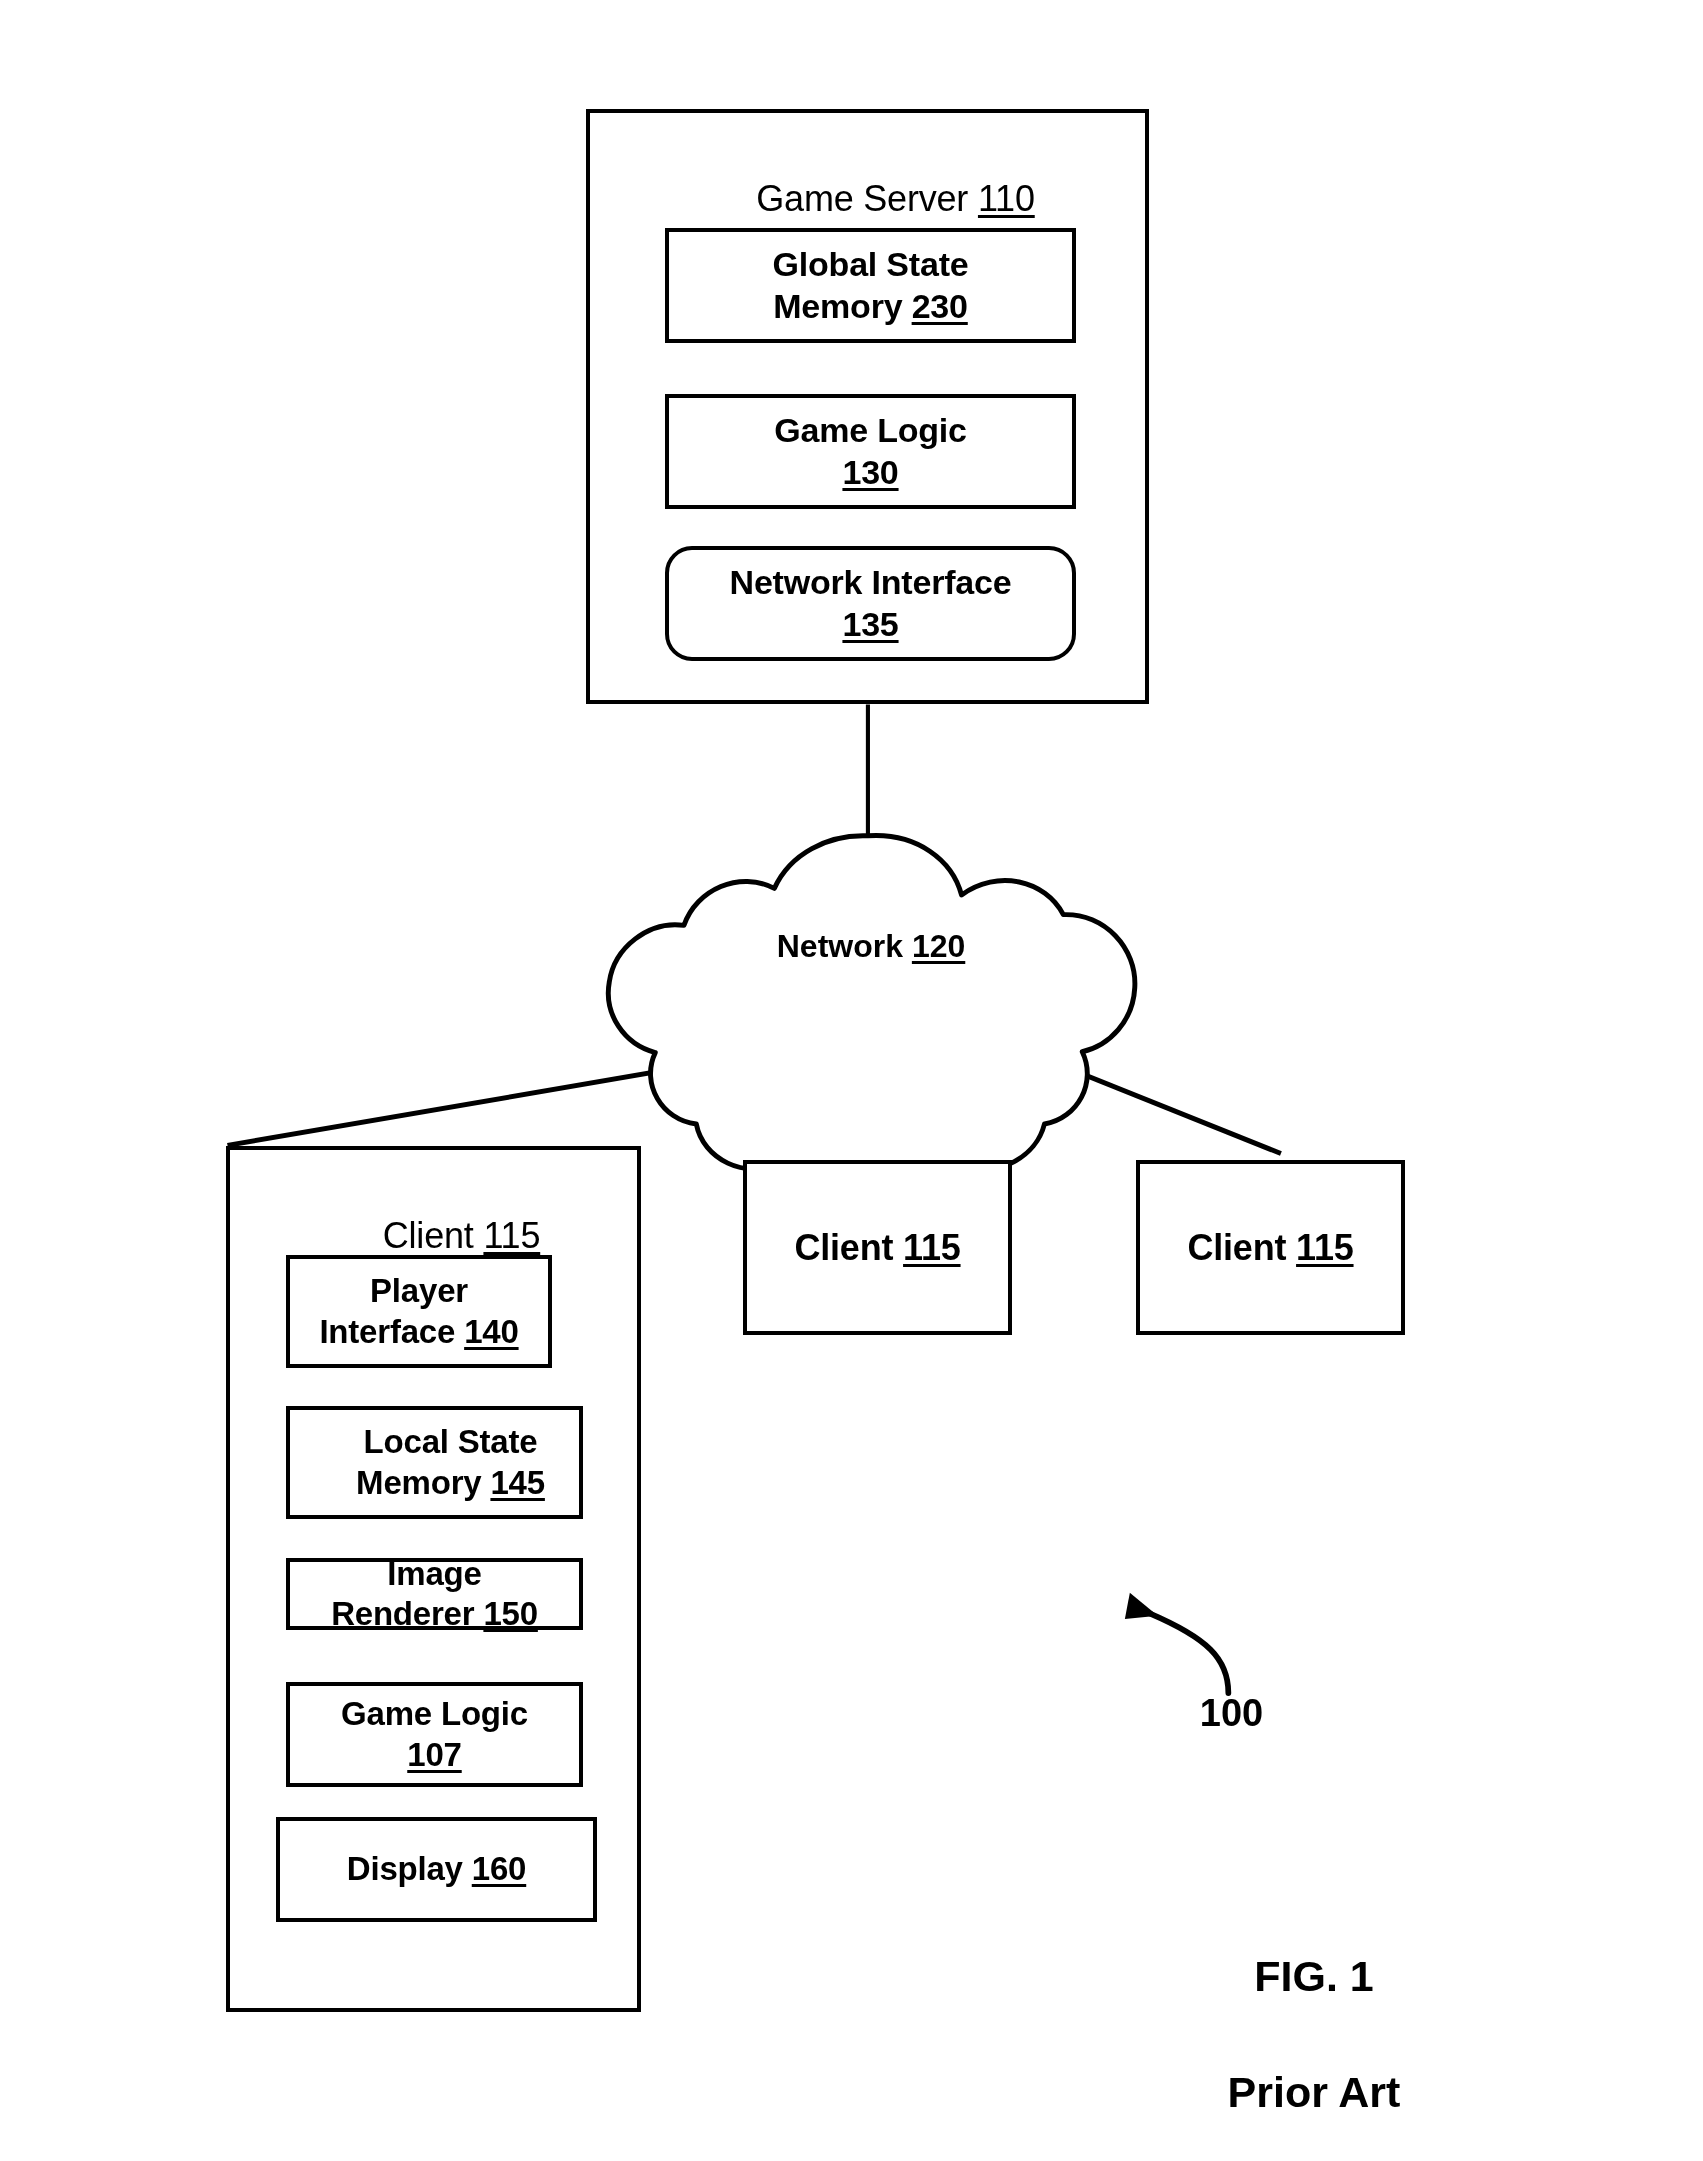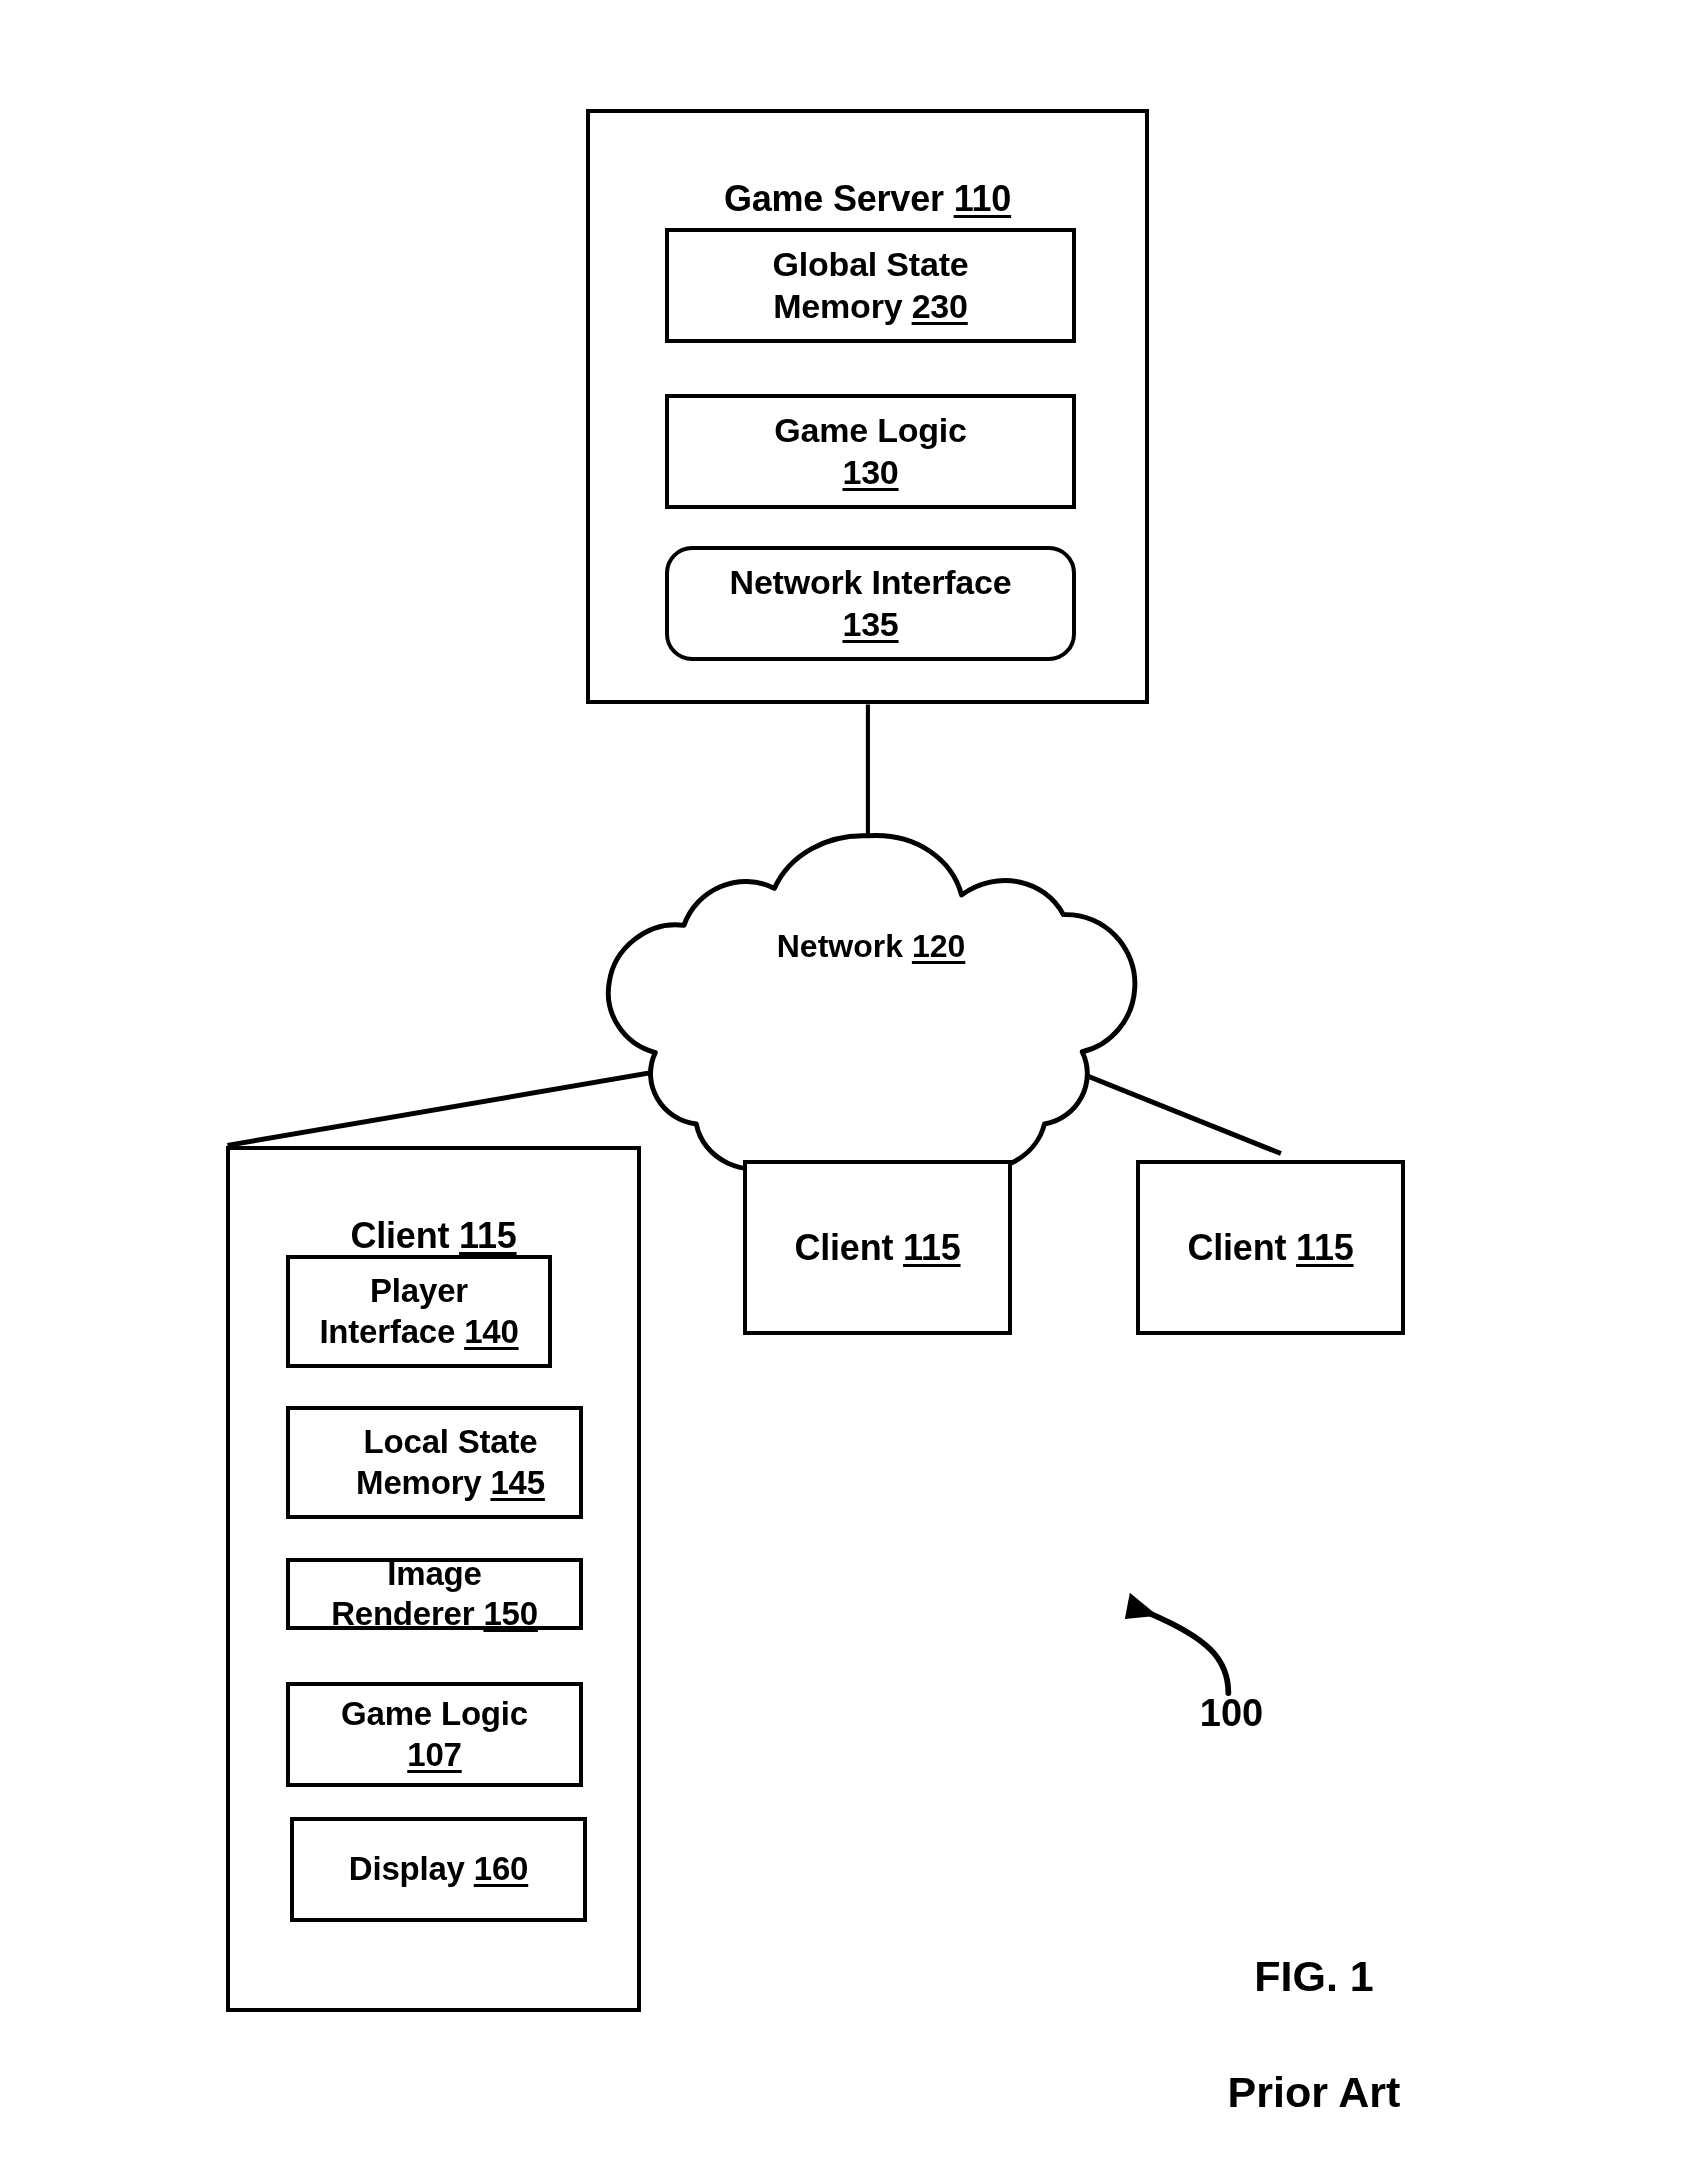--- a/index.html
+++ b/index.html
@@ -42,21 +42,22 @@
   .ref {
     text-decoration: underline;
     text-underline-offset: 4.1px;
     text-decoration-thickness: 3.3px;
   }
   
   .container-title {
     position: absolute;
     width: 100%;
     text-align: center;
-    font-weight: bold;
+    font-weight: normal;
+    margin-left: 28px;
   }
   
   #lines, #cloud, #callout {
     position: absolute;
     left: 0;
     top: 0;
     width: 1703px;
     height: 2161px;
     pointer-events: none;
   }
@@ -155,21 +156,21 @@
   <div class="box box-inner" style="left:286px; top:1558px; width:297px; height:72px;">
     <div class="label" style="font-size:33px;"><span>Image
 Renderer </span><span class="ref">150</span></div>
   </div>
 
   <div class="box box-inner" style="left:286px; top:1682px; width:297px; height:105px;">
     <div class="label" style="font-size:33px;"><span>Game Logic
 </span><span class="ref">107</span></div>
   </div>
 
-  <div class="box box-inner" style="left:290px; top:1817px; width:297px; height:105px;">
+  <div class="box box-inner" style="left:276px; top:1817px; width:321px; height:105px;">
     <div class="label" style="font-size:33px;"><span>Display </span><span class="ref">160</span></div>
   </div>
 
   <div class="box" style="left:743px; top:1160px; width:269px; height:175px;">
     <div class="label" style="font-size:36px;"><span>Client </span><span class="ref">115</span></div>
   </div>
 
   <div class="box" style="left:1136px; top:1160px; width:269px; height:175px;">
     <div class="label" style="font-size:36px;"><span>Client </span><span class="ref">115</span></div>
   </div>

